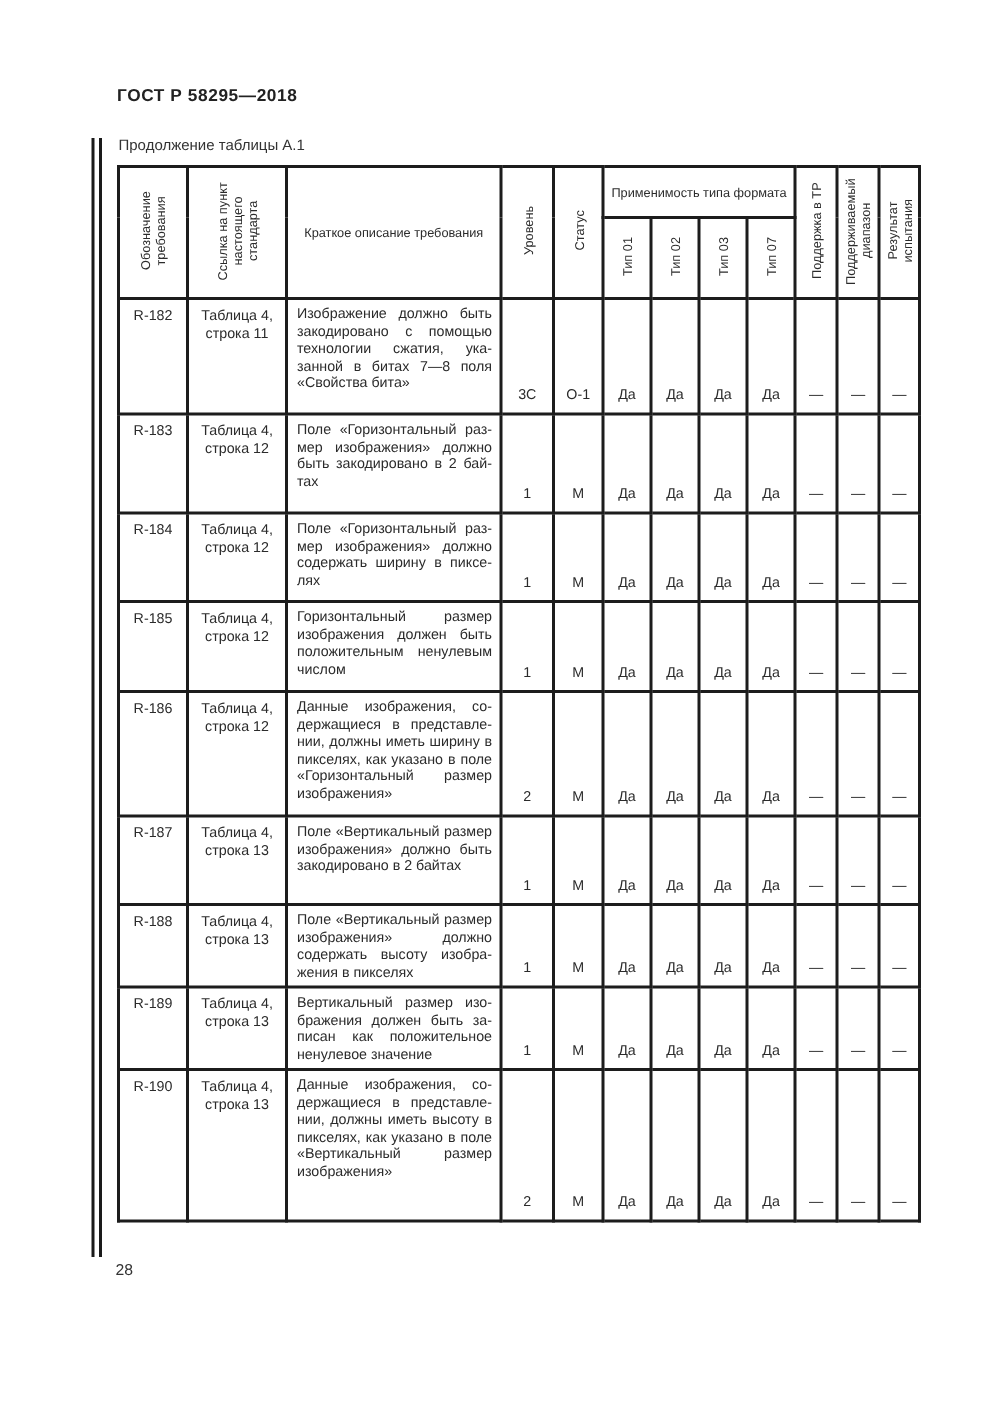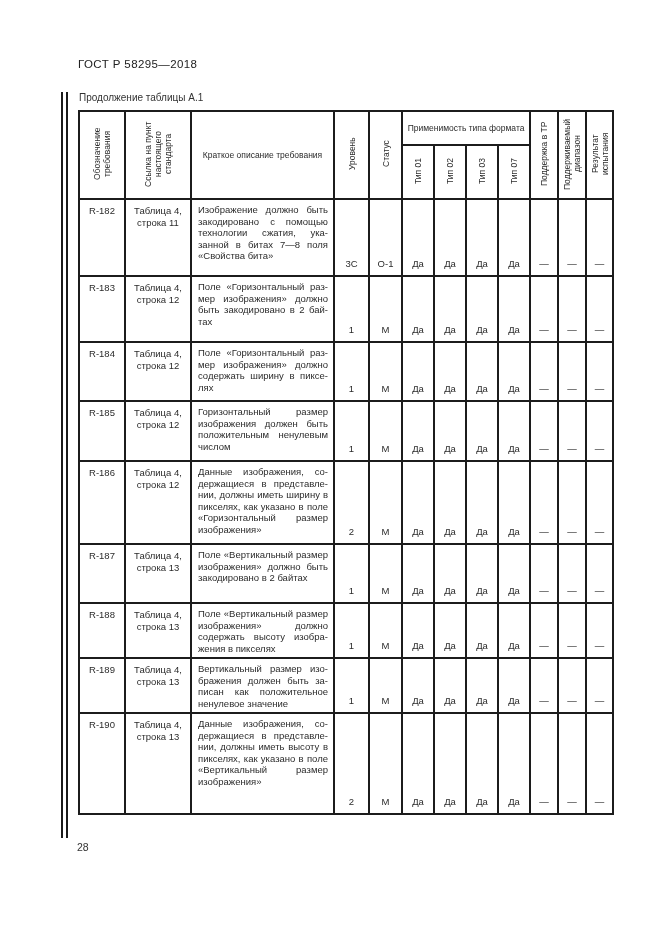--- a/index.html
+++ b/index.html
@@ -11,21 +11,21 @@
     background: #ffffff;
     font-family: "Liberation Sans", sans-serif;
     color: #2b2b2b;
     overflow: hidden;
   }
   .doc-number {
     position: absolute;
     left: 78px;
     top: 58px;
     font-size: 11.5px;
-    font-weight: normal;
+    font-weight: bold;
     letter-spacing: 0.4px;
     color: #222;
   }
   .table-caption {
     position: absolute;
     left: 79px;
     top: 92px;
     font-size: 10px;
     color: #333;
     text-align: center;

